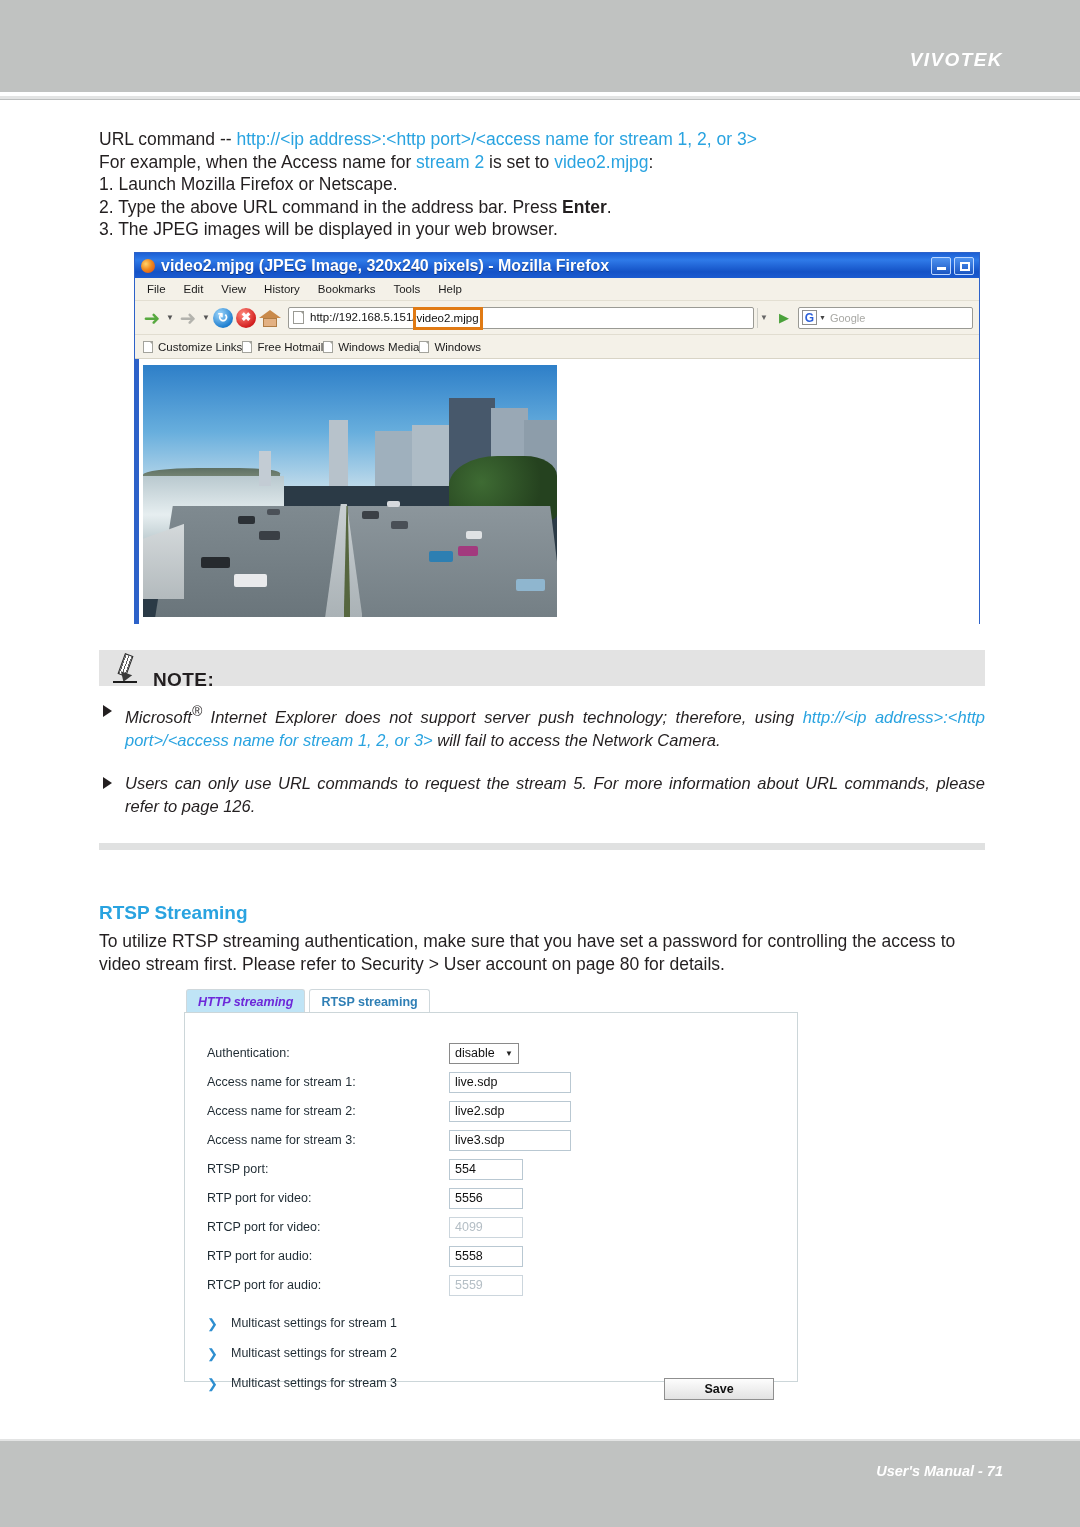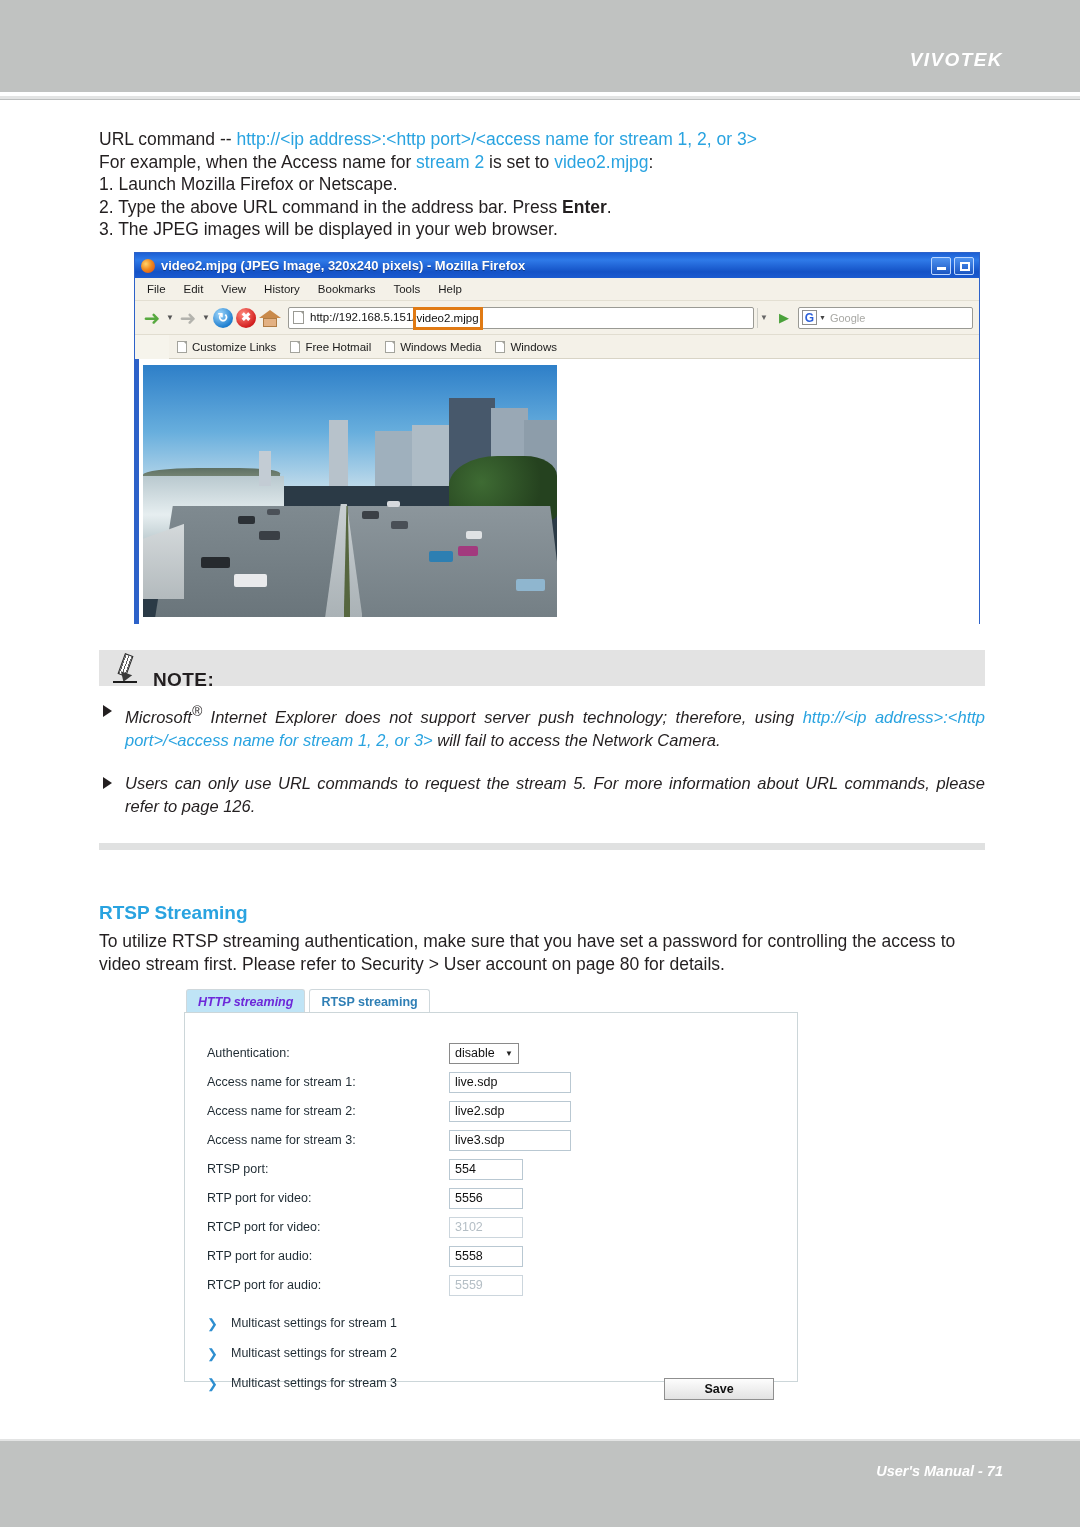--- a/index.html
+++ b/index.html
@@ -54,21 +54,21 @@
     background:linear-gradient(to bottom,#1c5fd4 0%,#2f7ae8 28%,#1452c6 75%,#1b5bd0 100%);
     display:flex; align-items:center;
     padding:0 2px 0 6px;
   }
   .ff-logo{
     width:14px;height:14px;border-radius:50%;
     background:radial-gradient(circle at 35% 35%,#ffd36b 0%,#f08a1e 45%,#d2431a 100%);
     margin-right:6px; flex:0 0 auto;
   }
   .title-text{
-    color:#ffffff; font-size:13px; font-weight:bold; white-space:nowrap;
+    color:#ffffff; font-size:16px; font-weight:bold; white-space:nowrap;
     flex:1 1 auto; overflow:hidden;
     text-shadow:0 1px 0 rgba(0,0,0,.35);
   }
   .winbtns{ display:flex; gap:3px; flex:0 0 auto; padding-right:3px;}
   .winbtn{
     width:20px;height:18px;border:1px solid #bcd7ff;border-radius:2px;
     background:linear-gradient(to bottom,#4f93f0,#1b56c2);
     position:relative;
   }
   .winbtn i{
@@ -154,22 +154,22 @@
   .gicon{
     width:15px;height:15px;border:1px solid #8f8f8f;background:#fff;
     font-size:12px;font-weight:bold;line-height:14px;text-align:center;
     color:#2b5fd9; flex:0 0 auto;
   }
   .searchcaret{font-size:7px;color:#444;padding:0 4px 0 2px;flex:0 0 auto;}
   .searchph{font-size:11px;color:#a8a8a4;}
 
   .bookbar{
     height:24px;background:#f4f1e8;border-bottom:1px solid #d8d4c6;
-    display:flex;align-items:center;padding-left:8px;gap:14px;
-    font-size:11.5px;color:#1b1b1b;margin-left:34px;
+    display:flex;align-items:center;padding-left:8px;
+    font-size:11.5px;color:#1b1b1b;
   }
   .bm{display:flex;align-items:center;gap:5px;}
   .bmicon{
     width:10px;height:12px;background:#fff;border:1px solid #a3a39c;position:relative;
   }
   .bmicon:after{
     content:"";position:absolute;right:-1px;top:-1px;
     border-left:4px solid transparent;border-top:4px solid #a3a39c;
   }
 
@@ -536,21 +536,21 @@
       <div class="finput narrow">554</div>
     </div>
 
     <div class="frow">
       <div class="flabel">RTP port for video:</div>
       <div class="finput narrow">5556</div>
     </div>
 
     <div class="frow">
       <div class="flabel">RTCP port for video:</div>
-      <div class="finput narrow disabled">3102</div>
+      <div class="finput narrow disabled">4099</div>
     </div>
 
     <div class="frow">
       <div class="flabel">RTP port for audio:</div>
       <div class="finput narrow">5558</div>
     </div>
 
     <div class="frow">
       <div class="flabel">RTCP port for audio:</div>
       <div class="finput narrow disabled">5559</div>

